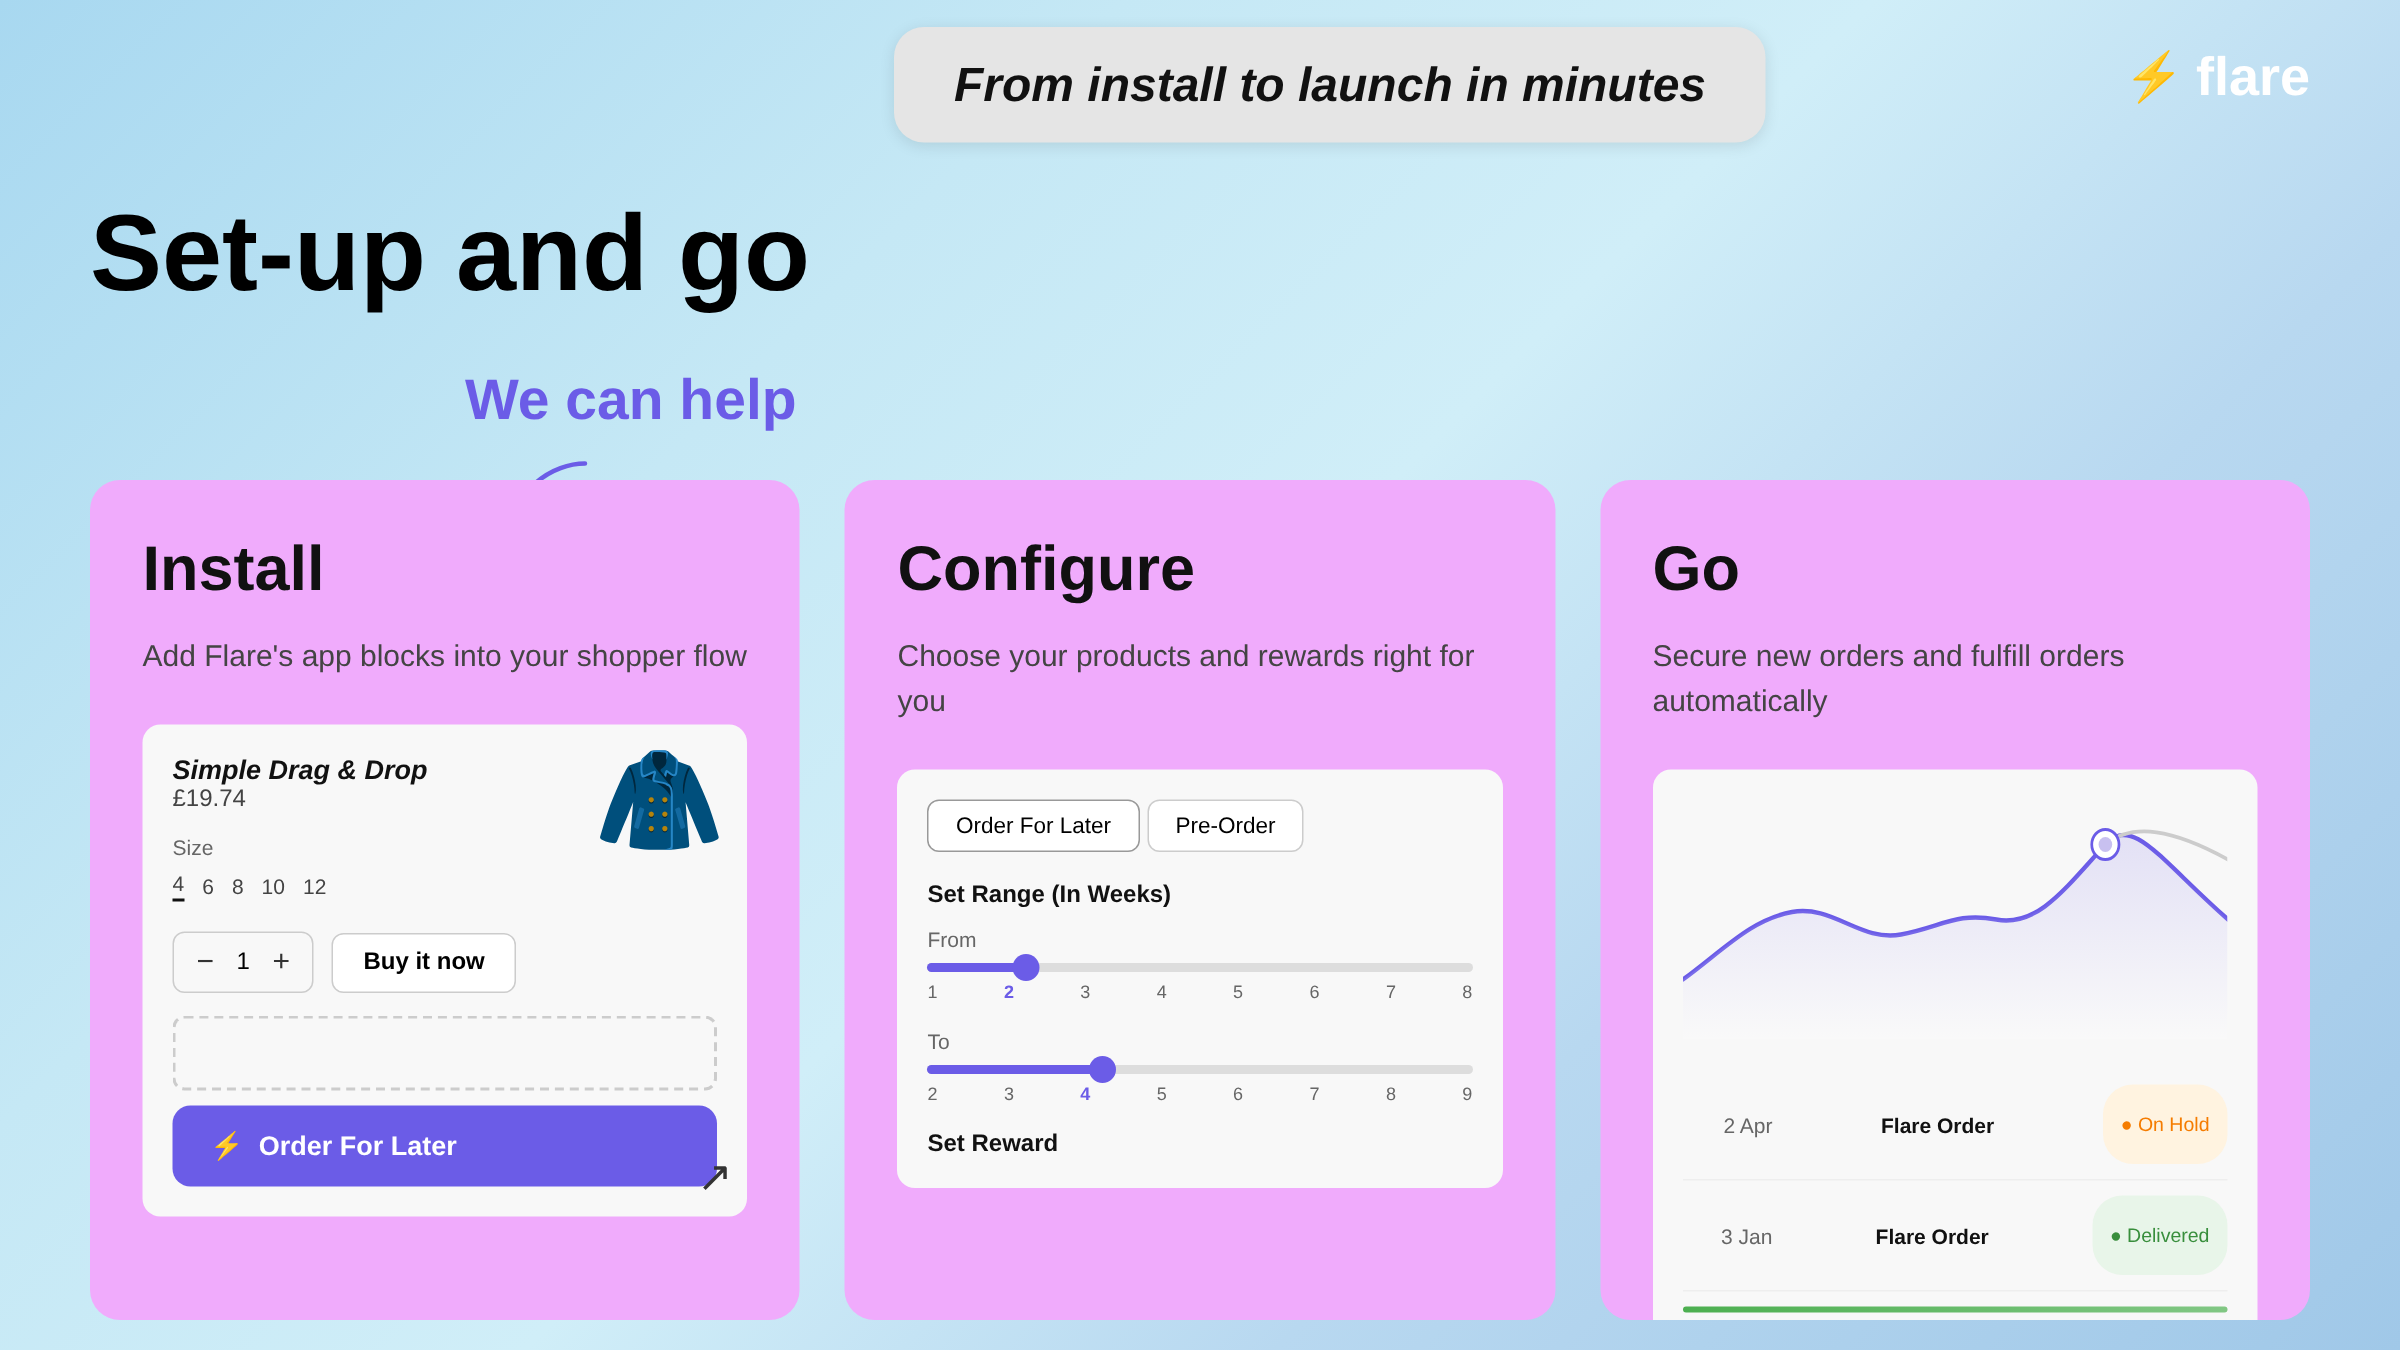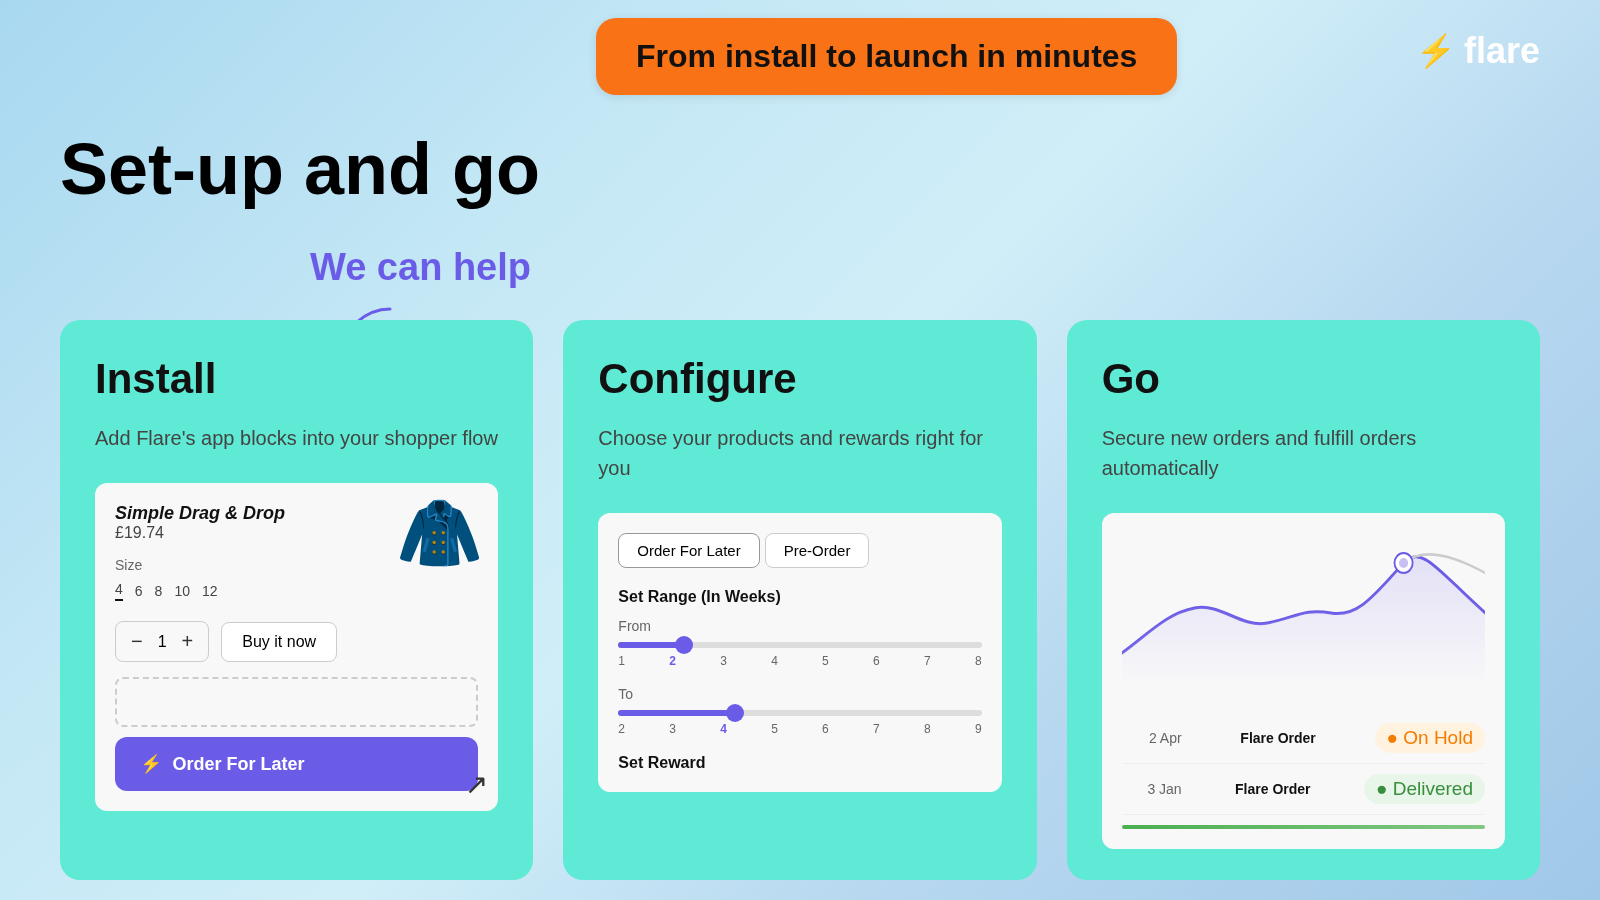--- a/index.html
+++ b/index.html
@@ -11,24 +11,25 @@
       background: linear-gradient(135deg, #a8d8f0 0%, #c5e8f5 30%, #d0eef8 50%, #b8d8f0 70%, #a0c8e8 100%);
       font-family: -apple-system, BlinkMacSystemFont, 'Segoe UI', sans-serif;
       position: relative;
     }
 
     
     .header-pill {
       position: absolute;
       top: 18px;
       left: 596px;
-      background: #f97316;
+      background: #e5e5e5;
       border-radius: 20px;
       padding: 20px 40px;
       box-shadow: 0 2px 10px rgba(0,0,0,0.1);
+      font-style: italic;
     }
 
     .header-pill-text {
       font-size: 32px;
       font-weight: 700;
       color: #111;
       white-space: nowrap;
     }
 
     
@@ -86,21 +87,21 @@
     .cards-container {
       position: absolute;
       top: 320px;
       left: 60px;
       right: 60px;
       display: flex;
       gap: 30px;
     }
 
     .card {
-      background: #5eead4;
+      background: #f0abfc;
       border-radius: 20px;
       padding: 35px 35px 20px 35px;
       flex: 1;
       height: 560px;
       overflow: hidden;
       position: relative;
     }
 
     .card-title {
       font-size: 42px;
@@ -194,21 +195,21 @@
       border: none;
     }
 
     .buy-btn {
       border: 1px solid #ccc;
       border-radius: 8px;
       padding: 10px 20px;
       font-size: 16px;
       cursor: pointer;
       background: white;
-      font-weight: 400;
+      font-weight: 700;
     }
 
     .order-later-btn {
       background: #6B5CE7;
       color: white;
       border-radius: 12px;
       padding: 16px 25px;
       font-size: 18px;
       font-weight: 600;
       display: flex;
@@ -350,22 +351,22 @@
 
     .order-name {
       font-size: 14px;
       font-weight: 600;
       color: #111;
       flex: 1;
       text-align: center;
     }
 
     .status-badge {
-      font-size: 19px;
-      padding: 4px 12px;
+      font-size: 13px;
+      padding: 19px 12px;
       border-radius: 20px;
       font-weight: 500;
     }
 
     .status-on-hold {
       background: #FFF3E0;
       color: #F57C00;
     }
 
     .status-delivered {

